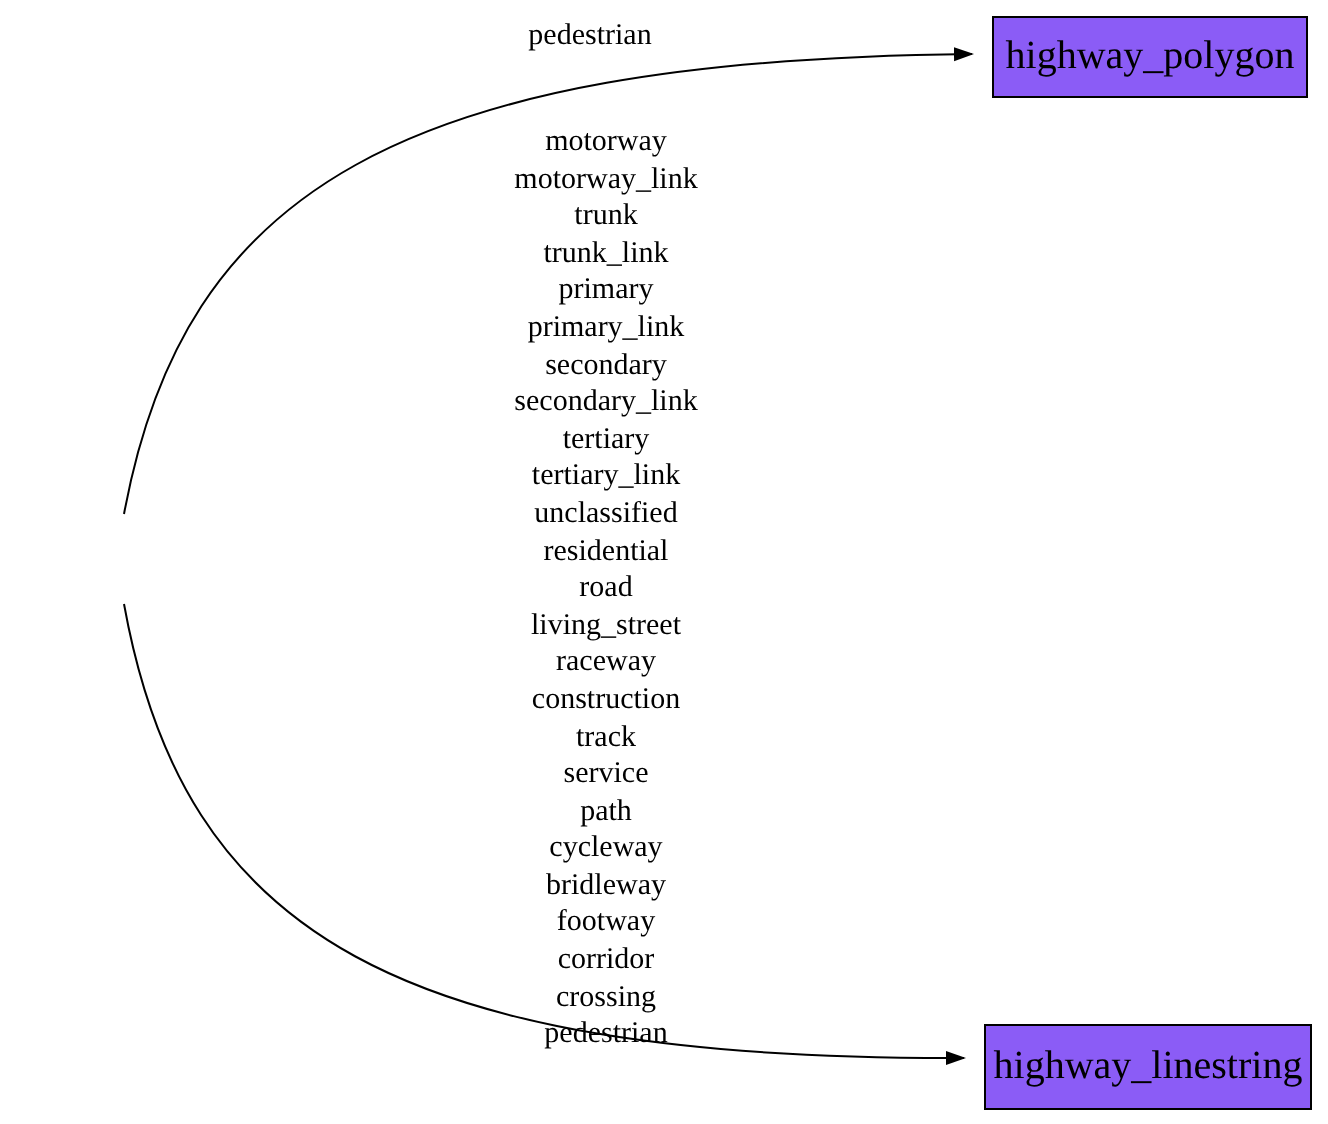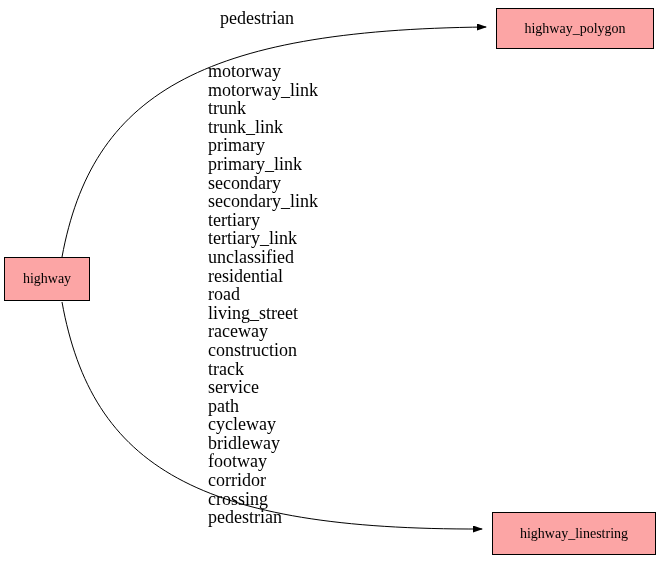--- a/index.html
+++ b/index.html
@@ -19,33 +19,34 @@
   .edges-svg {
     position: absolute;
     left: 0;
     top: 0;
     width: 664px;
     height: 562px;
   }
   .node {
     position: absolute;
     border: 1px solid #000000;
-    background: #fca5a5;
+    background: #8b5cf6;
     display: flex;
     align-items: center;
     justify-content: center;
-    font-size: 14px;
+    font-size: 20px;
     white-space: nowrap;
   }
   .node-highway        { left: 4px;   top: 257px; width: 86px;  height: 44px; }
   .node-polygon        { left: 496px; top: 8px;   width: 158px; height: 41px; }
   .node-linestring     { left: 492px; top: 512px; width: 164px; height: 43px; }
   .edge-label {
     position: absolute;
-    font-size: 18px;
+    text-align: center;
+    font-size: 15px;
     line-height: 18.6px;
     white-space: pre-line;
   }
   .label-pedestrian {
     left: 220px; top: 9px; width: 150px;
   }
   .label-linestring-list {
     left: 208px; top: 62px; width: 190px;
   }
 </style>
@@ -57,23 +58,20 @@
   <svg class="edges-svg" viewBox="0 0 664 562" xmlns="http://www.w3.org/2000/svg">
     <defs>
       <marker id="arrow" markerWidth="10" markerHeight="8" refX="9" refY="3.5" orient="auto" markerUnits="userSpaceOnUse">
         <path d="M0,0 L10,3.5 L0,7 Z" fill="#000000"></path>
       </marker>
     </defs>
     <path d="M 62 257 C 92 95, 200 30, 486 27" fill="none" stroke="#000000" stroke-width="1" marker-end="url(#arrow)"></path>
     <path d="M 62 302 C 92 468, 200 530, 482 529" fill="none" stroke="#000000" stroke-width="1" marker-end="url(#arrow)"></path>
   </svg>
 
-  <div class="node node-highway">
-    <span>highway</span>
-  </div>
 
   <div class="node node-polygon">
     <span>highway_polygon</span>
   </div>
 
   <div class="node node-linestring">
     <span>highway_linestring</span>
   </div>
 
   <div class="edge-label label-pedestrian">pedestrian</div>

